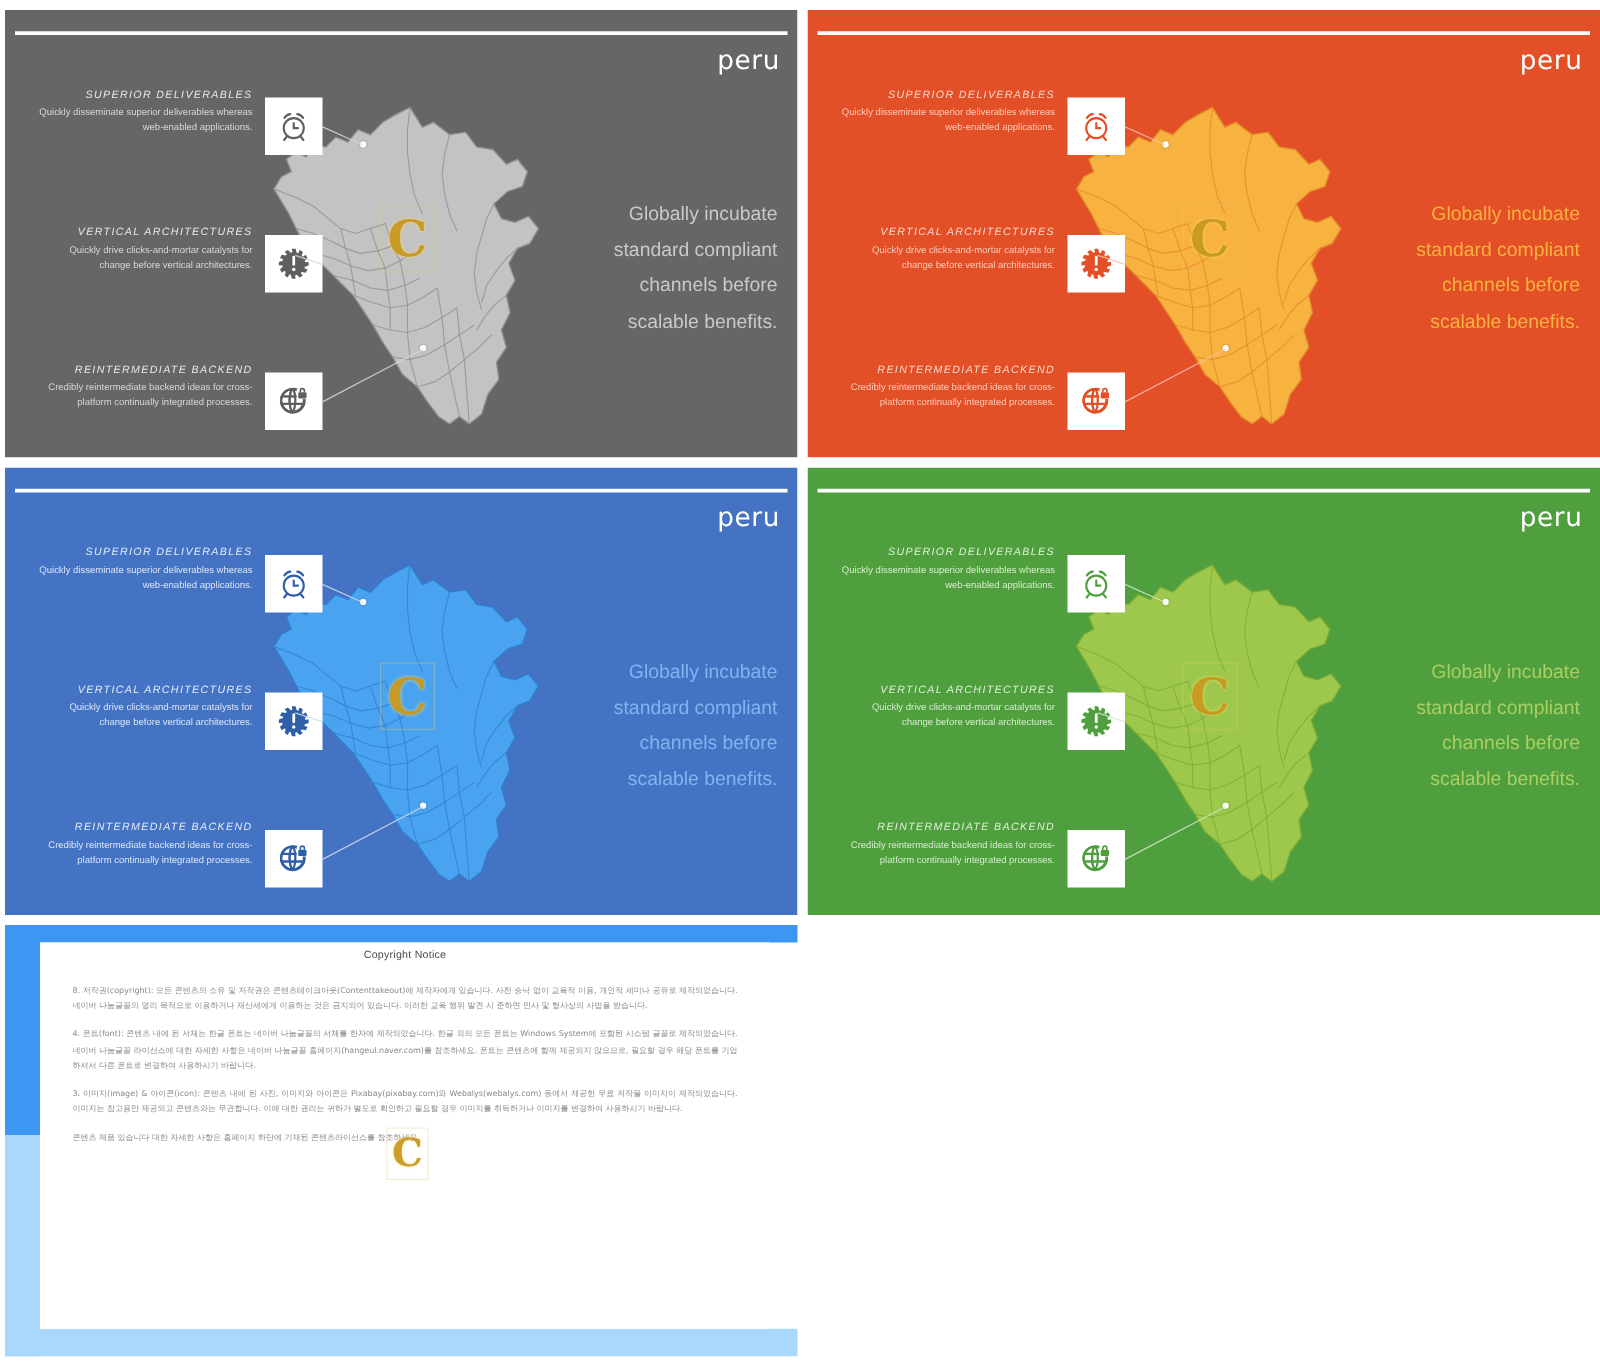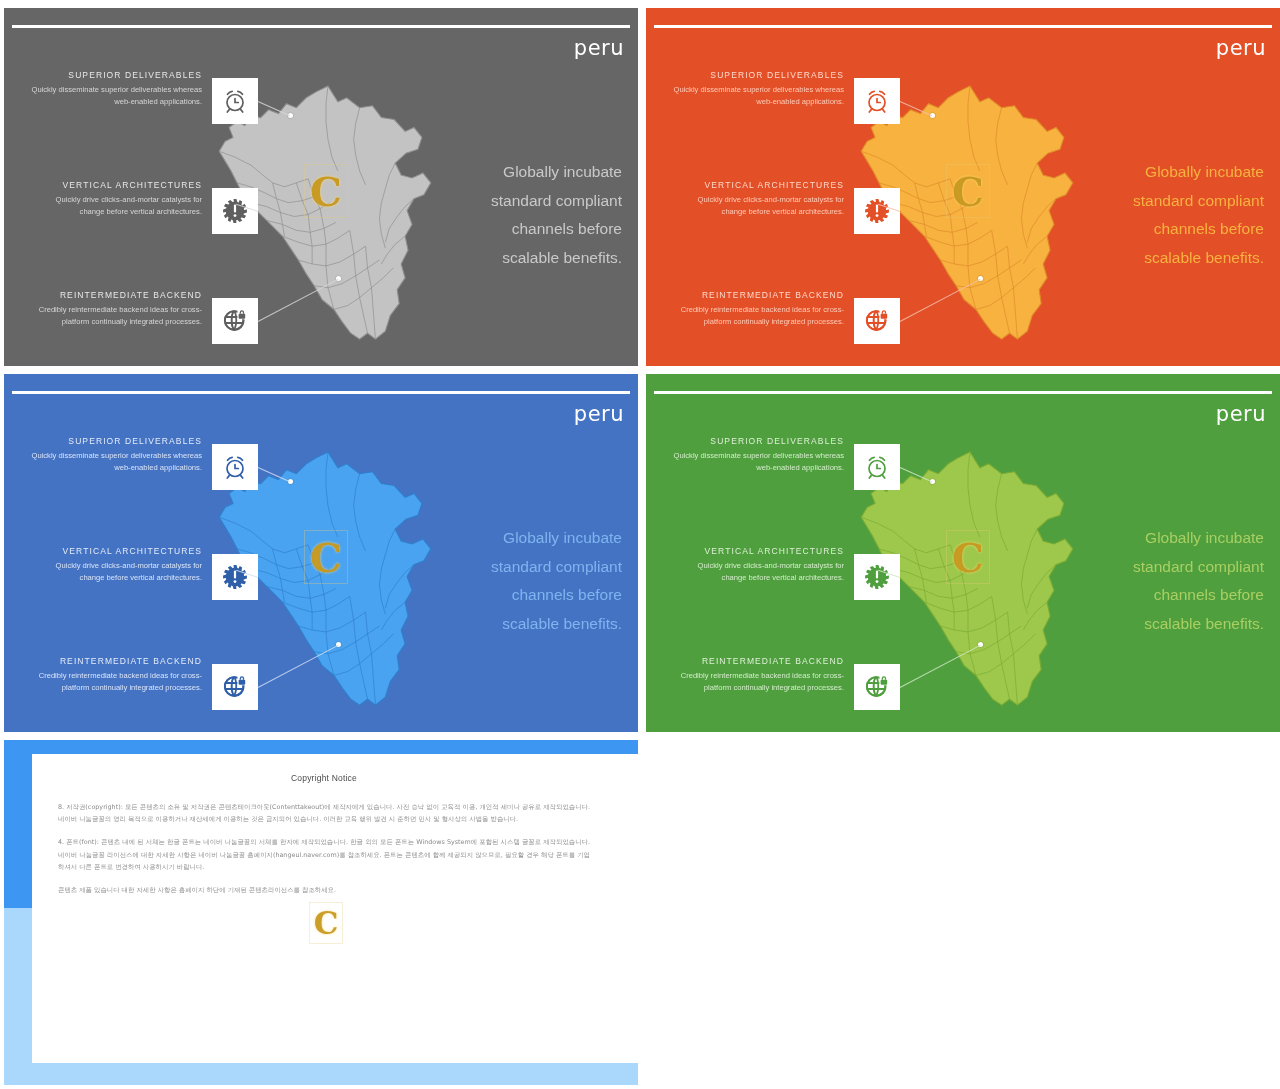--- a/index.html
+++ b/index.html
@@ -37,21 +37,21 @@
   }
 
   
   .feature { position:absolute; width:232px; }
   .feature .txt {
     position:absolute; right:56px; top:0; width:172px;
     text-align:right;
   }
   .feature .f-title {
     font-size:8.5px; letter-spacing:1.1px;
-    margin-bottom:4px; white-space:nowrap;
+    margin-bottom:4px; white-space:nowrap;font-style:italic;
   }
   .feature .f-body {
     font-size:7.6px; line-height:12.4px;
   }
   .icon-box {
     position:absolute; right:0; top:8px;
     width:46px; height:46px; background:#ffffff;
     display:flex; align-items:center; justify-content:center;
   }
   .icon-box svg { display:block; }
@@ -100,21 +100,21 @@
   .doc-sheet {
     position:absolute; left:28px; top:14px; right:22px; bottom:22px;
     background:#ffffff; overflow:hidden;
   }
   .doc-h1 {
     text-align:center; font-size:13.5px; font-weight:bold;
     color:#2b2b2b; margin-top:24px;
     font-family:"DejaVu Sans", sans-serif;
   }
   .doc-h2 {
-    text-align:center; font-size:8.5px; color:#4a4a4a; margin-top:19px;
+    text-align:center; font-size:8.5px; color:#4a4a4a; margin-top:4px;
     letter-spacing:.2px;
   }
   .doc-body { margin:18px 26px 0 26px; }
   .doc-p {
     font-size:6.4px; line-height:12.2px; color:#8a8a8a;
     margin-bottom:11px; text-align:justify;
     font-family:"DejaVu Sans", sans-serif;
   }
   .doc-wm {
     position:absolute; left:277px; top:148px;
@@ -520,19 +520,20 @@
     <div class="doc-border-top"></div>
     <div class="doc-border-left-a"></div>
     <div class="doc-border-left-b"></div>
     <div class="doc-border-bottom"></div>
 
     <div class="doc-sheet">
       <div class="doc-h2">Copyright Notice</div>
       <div class="doc-body">
           <div class="doc-p">8. 저작권(copyright): 모든 콘텐츠의 소유 및 저작권은 콘텐츠테이크아웃(Contenttakeout)에 제작자에게 있습니다. 사전 승낙 없이 교육적 이용, 개인적 세미나 공유로 제작되었습니다. 네이버 나눔글꼴의 영리 목적으로 이용하거나 재산세에게 이용하는 것은 금지되어 있습니다. 이러한 교육 행위 발견 시 준하면 민사 및 형사상의 사법을 받습니다.</div>
           <div class="doc-p">4. 폰트(font): 콘텐츠 내에 된 서체는 한글 폰트는 네이버 나눔글꼴의 서체를 한자에 제작되었습니다. 한글 외의 모든 폰트는 Windows System에 포함된 시스템 글꼴로 제작되었습니다. 네이버 나눔글꼴 라이선스에 대한 자세한 사항은 네이버 나눔글꼴 홈페이지(hangeul.naver.com)를 참조하세요. 폰트는 콘텐츠에 함께 제공되지 않으므로, 필요할 경우 해당 폰트를 기업하셔서 다른 폰트로 변경하여 사용하시기 바랍니다.</div>
+          <div class="doc-p">3. 이미지(image) &amp; 아이콘(icon): 콘텐츠 내에 된 사진, 이미지와 아이콘은 Pixabay(pixabay.com)와 Webalys(webalys.com) 등에서 제공한 무료 저작물 이미지이 제작되었습니다. 이미지는 참고용만 제공되고 콘텐츠와는 무관합니다. 이에 대한 권리는 귀하가 별도로 확인하고 필요할 경우 이미지를 취득하거나 이미지를 변경하여 사용하시기 바랍니다.</div>
           <div class="doc-p">콘텐츠 제품 있습니다 대한 자세한 사항은 홈페이지 하단에 기재된 콘텐츠라이선스를 참조하세요.</div>
         </div>
       <div class="doc-wm">C</div>
     </div>
   </div>
 
 </div>
 
 </body></html>

